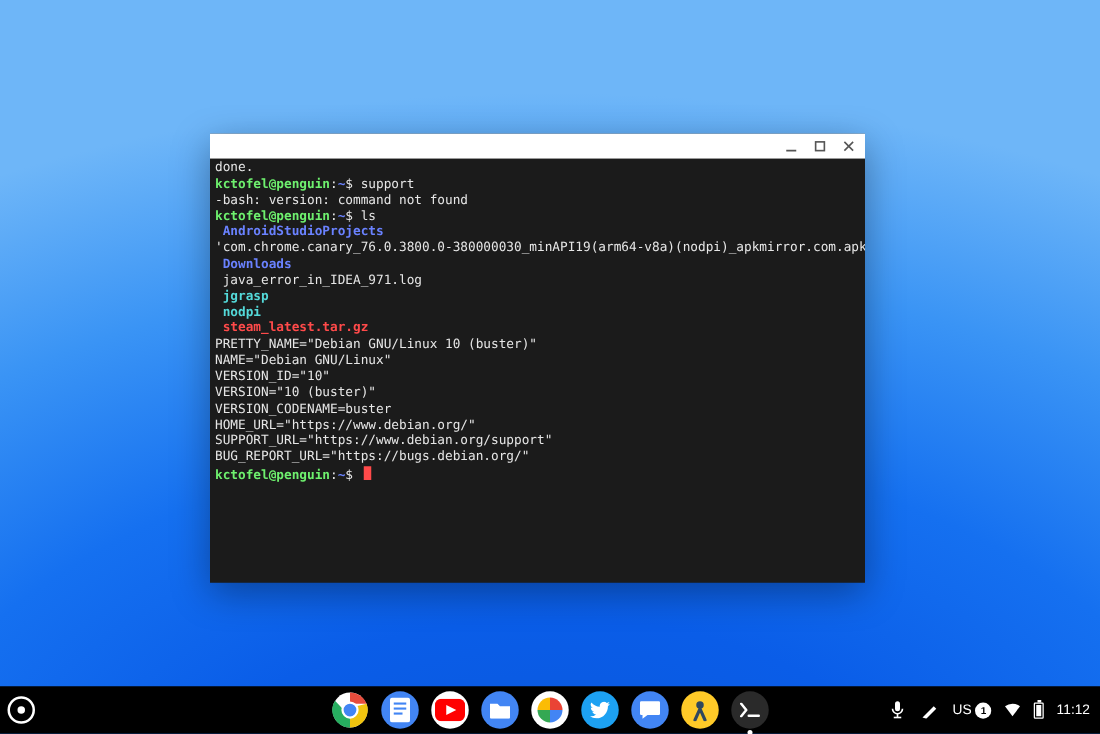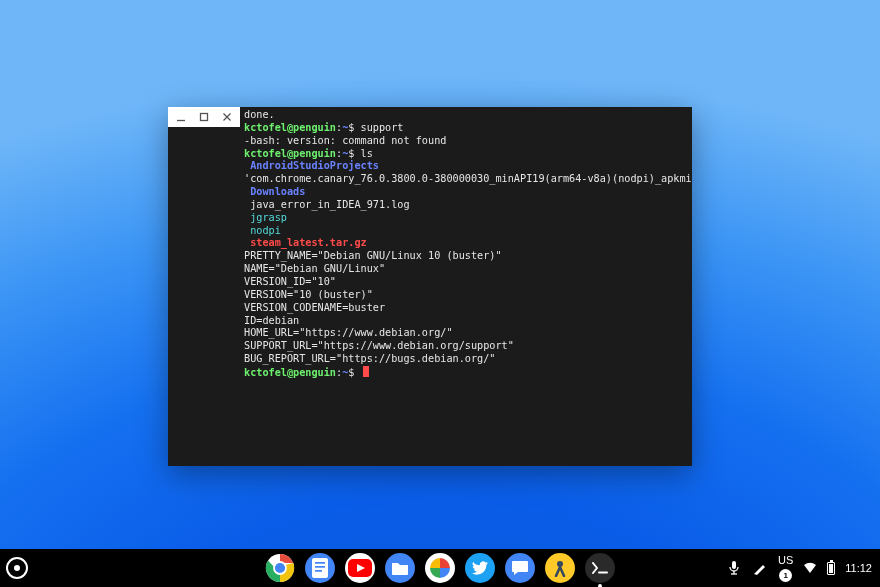--- a/index.html
+++ b/index.html
@@ -11,20 +11,21 @@
   
   .terminal-window {
     position: absolute;
     left: 168px;
     top: 107px;
     width: 524px;
     height: 359px;
     background: #1b1b1b;
     box-shadow: 0 8px 28px rgba(0,0,0,0.35);
     display: flex;
+    flex-direction: column;
   }
   .titlebar {
     height: 20px;
     background: #ffffff;
     display: flex;
     justify-content: flex-end;
     align-items: center;
     padding: 0 6px;
     gap: 9px;
   }
@@ -41,21 +42,21 @@
     font-family: "DejaVu Sans Mono", Menlo, Consolas, monospace;
     font-size: 10.2px;
     line-height: 12.85px;
     color: #d6d6d6;
     overflow: hidden;
   }
   .line { white-space: pre; }
   .c-green  { color: #6ef06e; font-weight: bold; }
   .c-white  { color: #e6e6e6; }
   .c-blue   { color: #6a82ff; font-weight: bold; }
-  .c-cyan   { color: #54d9d9; font-weight: normal; }
+  .c-cyan   { color: #54d9d9; font-weight: bold; }
   .c-red    { color: #ff4a4a; font-weight: bold; }
   .cursor {
     display: inline-block;
     width: 6px; height: 11px;
     background: #ff4a4a;
     vertical-align: -1px;
     margin-left: 2px;
   }
 
   
@@ -89,21 +90,21 @@
   .term-app::after{
     content:""; position:absolute; bottom:-5px; left:50%; transform:translateX(-50%);
     width:4px; height:4px; border-radius:50%; background:#fff;
   }
   .status {
     margin-left: auto;
     display:flex; align-items:center; gap:10px;
     color:#fff; font-size:11px;
   }
   .mic, .pen { width:16px; height:16px; display:flex; align-items:center; justify-content:center; }
-  .pill { display:flex; align-items:center; gap:3px;flex-direction:column; }
+  .pill { display:flex; align-items:center; gap:3px; }
   .circ { width:13px; height:13px; border-radius:50%; background:#fff; color:#000; font-size:8px; font-weight:bold; display:flex; align-items:center; justify-content:center; }
   .batt { width:8px; height:13px; border:1.5px solid #fff; border-radius:1px; position:relative; }
   .batt::before{content:""; position:absolute; top:-3px; left:2px; width:3px; height:2px; background:#fff;}
   .batt::after{content:""; position:absolute; bottom:1px; left:1px; right:1px; height:9px; background:#fff;}
   .clock { font-variant-numeric: tabular-nums; }
 </style>
 </head>
 <body>
 
 <div class="terminal-window">
@@ -135,21 +136,20 @@
       <div class="line"><span class="c-blue"> Downloads</span></div>
       <div class="line"><span class="c-white"> java_error_in_IDEA_971.log</span></div>
       <div class="line"><span class="c-cyan"> jgrasp</span></div>
       <div class="line"><span class="c-cyan"> nodpi</span></div>
       <div class="line"><span class="c-red"> steam_latest.tar.gz</span></div>
       <div class="line"><span class="c-white">PRETTY_NAME="Debian GNU/Linux 10 (buster)"</span></div>
       <div class="line"><span class="c-white">NAME="Debian GNU/Linux"</span></div>
       <div class="line"><span class="c-white">VERSION_ID="10"</span></div>
       <div class="line"><span class="c-white">VERSION="10 (buster)"</span></div>
       <div class="line"><span class="c-white">VERSION_CODENAME=buster</span></div>
-      <div class="line"><span class="c-white">ID=debian</span></div>
       <div class="line"><span class="c-white">HOME_URL="https://www.debian.org/"</span></div>
       <div class="line"><span class="c-white">SUPPORT_URL="https://www.debian.org/support"</span></div>
       <div class="line"><span class="c-white">BUG_REPORT_URL="https://bugs.debian.org/"</span></div>
       <div class="line"><span class="c-green">kctofel@penguin</span><span class="c-white">:</span><span class="c-blue">~</span><span class="c-white">$ </span><span class="cursor"></span></div>
     </div>
 </div>
 
 <div class="shelf">
   <div class="launcher"></div>
 

